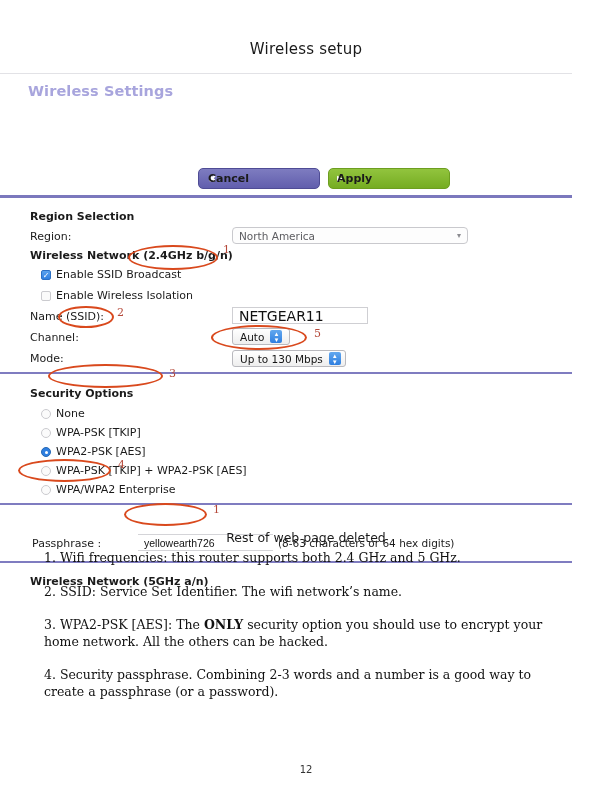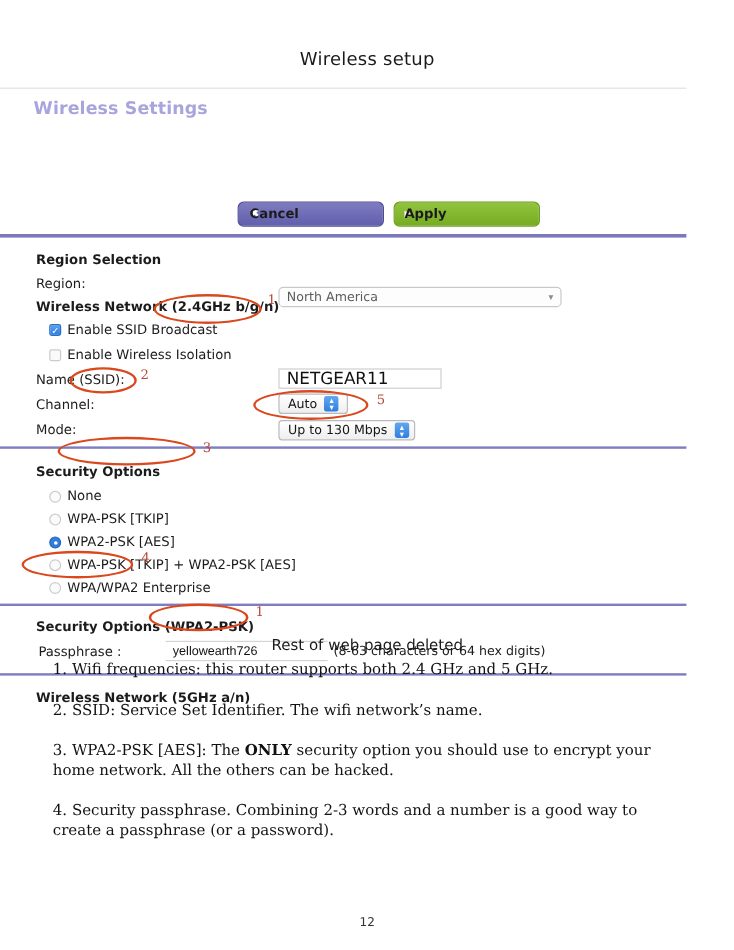--- a/index.html
+++ b/index.html
@@ -73,21 +73,21 @@
   .hint{
     position:absolute;font-size:10.5px;color:#1b1b1b;
     font-family:"DejaVu Sans",sans-serif;white-space:nowrap;
   }
   
   .sel-wide{
     position:absolute;left:232px;top:154px;width:236px;height:17px;
     border:1px solid #c9c9cd;border-radius:4px;background:#fdfdfd;
     font-size:10.5px;color:#5c5c60;
     font-family:"DejaVu Sans",sans-serif;
-    display:flex;align-items:center;padding:0 6px;box-sizing:border-box;margin-top:12px;
+    display:flex;align-items:center;padding:0 6px;box-sizing:border-box;
   }
   .sel-wide .chev{margin-left:auto;color:#8b8b90;font-size:8px;line-height:7px;text-align:center;}
   
   .popup{
     position:absolute;height:17px;
     border:1px solid #b9b9be;border-radius:3px;
     background:linear-gradient(#ffffff,#eeeeee);
     font-size:10.5px;color:#151515;
     font-family:"DejaVu Sans",sans-serif;
     display:flex;align-items:center;padding:0 2px 0 7px;box-sizing:border-box;
@@ -233,21 +233,20 @@
   <div class="lbl" style="left:56px;top:372px;">WPA2-PSK [AES]</div>
 
   <div class="rdo off" style="left:41px;top:393px;"></div>
   <div class="lbl" style="left:56px;top:391px;">WPA-PSK [TKIP] + WPA2-PSK [AES]</div>
 
   <div class="rdo off" style="left:41px;top:412px;"></div>
   <div class="lbl" style="left:56px;top:410px;">WPA/WPA2 Enterprise</div>
 
   <div class="rule-purple thin" style="top:430px;"></div>
 
-  <div class="sec-head" style="left:30px;top:443px;">Security Options (WPA2-PSK)</div>
   <div class="lbl" style="left:32px;top:464px;">Passphrase :</div>
   <div class="txt-line" style="left:138px;top:461px;width:135px;height:17px;">
     <span>yellowearth726</span>
   </div>
   <div class="hint" style="left:278px;top:464px;">(8-63 characters or 64 hex digits)</div>
 
   <div class="rule-purple thin" style="top:488px;"></div>
 
   <div class="sec-head" style="left:30px;top:502px;">
     <span>Wireless Networ</span><span>k (5GHz a/n)</span>

